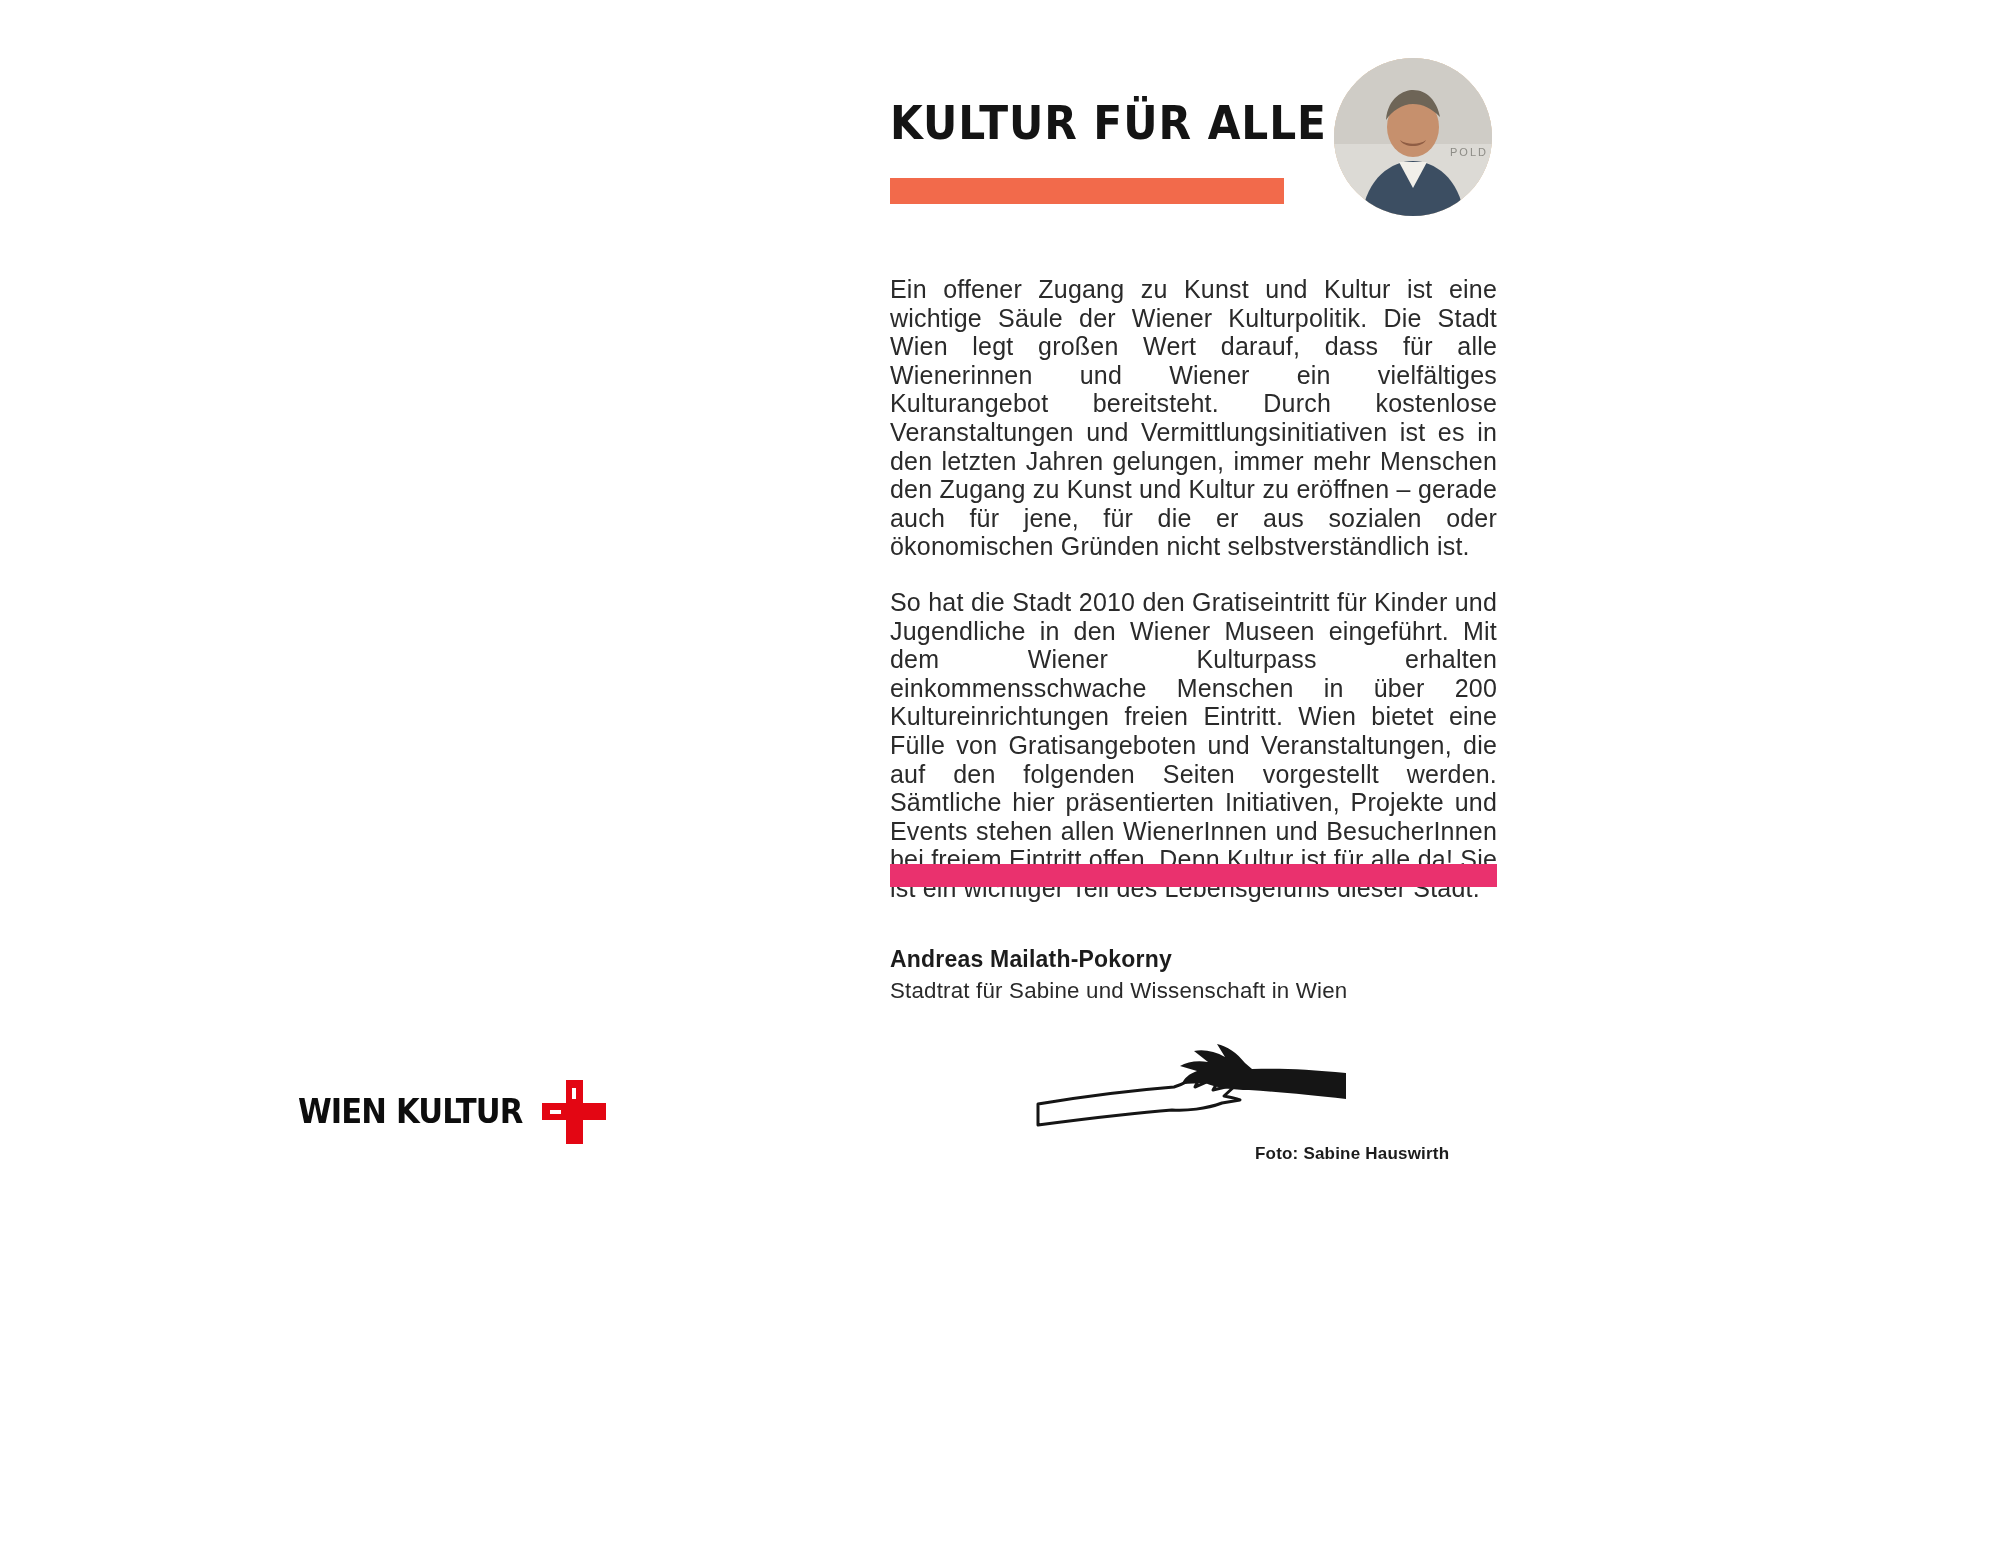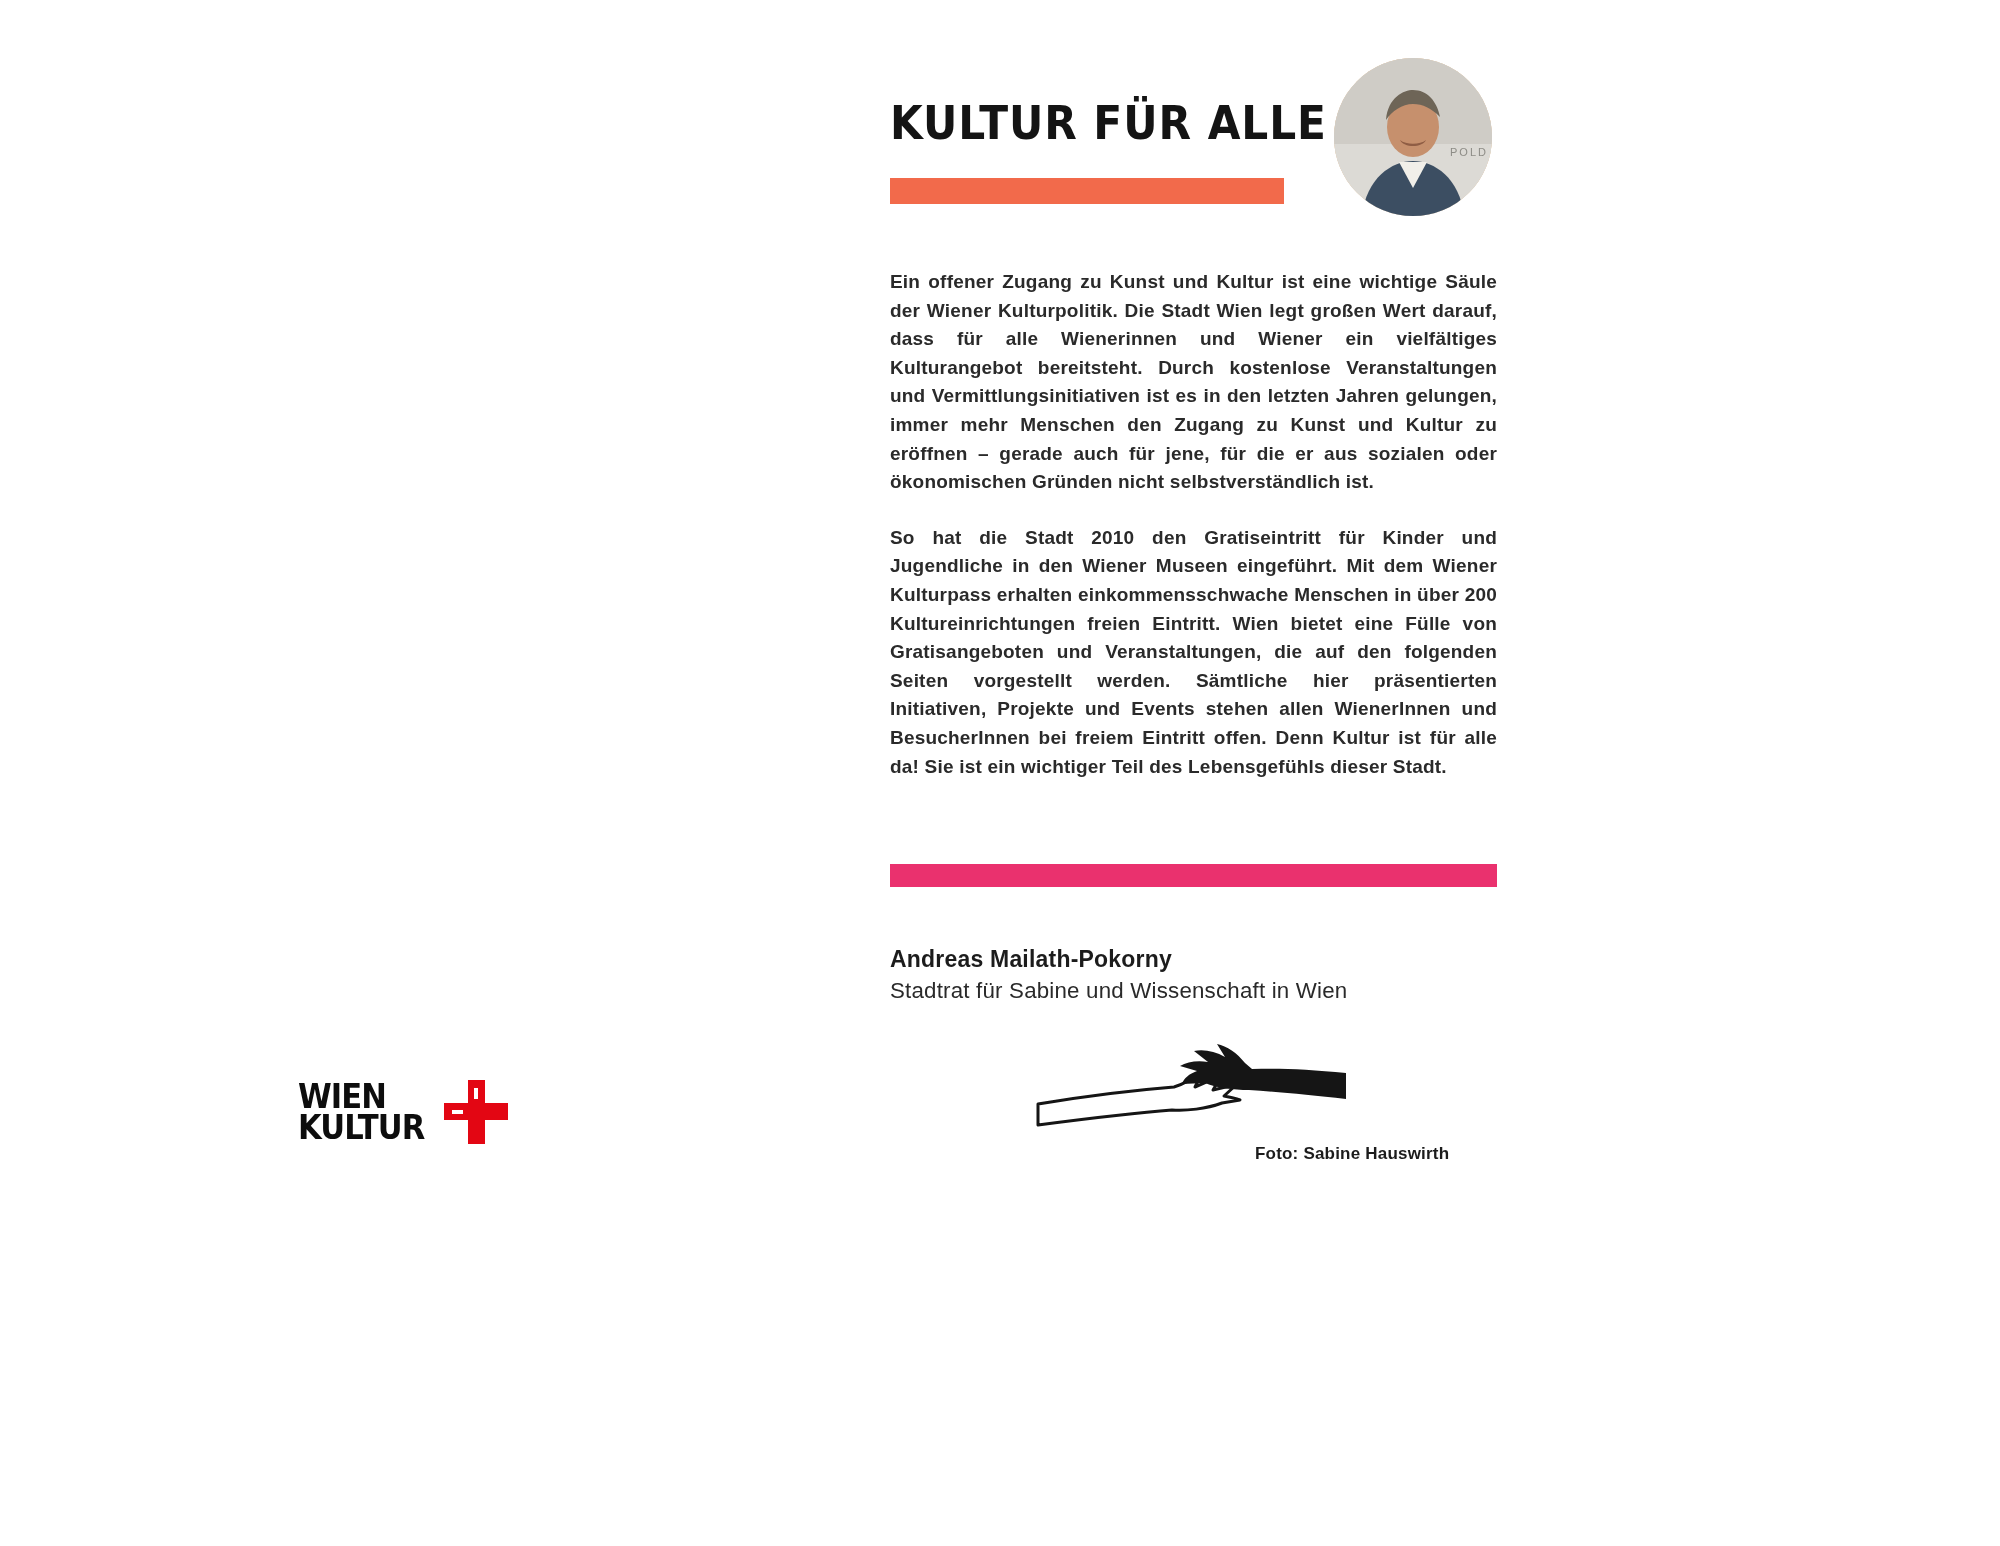--- a/index.html
+++ b/index.html
@@ -24,23 +24,23 @@
     border-radius:50%;overflow:hidden;background:#fdba74;
   }
 
   
   .bar{position:absolute;left:890px;}
   .bar.orange{top:178px;width:394px;height:26px;background:var(--orange,#f26a4b);}
   .bar.pink{top:864px;width:607px;height:23px;background:var(--pink,#ea316e);}
 
   
   .bodycopy{
-    position:absolute;left:890px;top:268px;width:607px;
-    font-size:19px;line-height:28.6px;text-align:justify;
-    letter-spacing:.2px;color:var(--text,#2a2a2a);font-weight:700;
+    position:absolute;left:890px;top:275px;width:607px;
+    font-size:25px;line-height:28.6px;text-align:justify;
+    letter-spacing:.2px;color:var(--text,#2a2a2a);font-weight:400;
     hyphens:auto;-webkit-hyphens:auto;
   }
   .bodycopy p{margin:0 0 27px 0;}
 
   
   .sig-name{
     position:absolute;left:890px;top:946px;
     font-size:23px;font-weight:700;color:#1c1c1c;letter-spacing:.2px;
   }
   .sig-role{
@@ -55,21 +55,21 @@
   .credit{
     position:absolute;left:1255px;top:1104px;
     font-size:17px;font-weight:700;color:#1c1c1c;letter-spacing:.2px;margin-top:40px;
   }
 
   
   .logo{
     position:absolute;left:298px;top:1080px;
     display:flex;align-items:center;gap:6px;
   }
-  .logo-text{display:flex;flex-direction:column;line-height:.92;}
+  .logo-text{display:flex;flex-direction:row;line-height:.92;}
   .logo-text span{
     font-family:"DejaVu Sans","Liberation Sans",sans-serif;
     font-size:34px;font-weight:800;color:#0d0d0d;letter-spacing:-1px;
     transform:scaleX(.9);transform-origin:left center;
   }
   .logo-cross{display:block;}
 </style>
 </head>
 <body>
 

